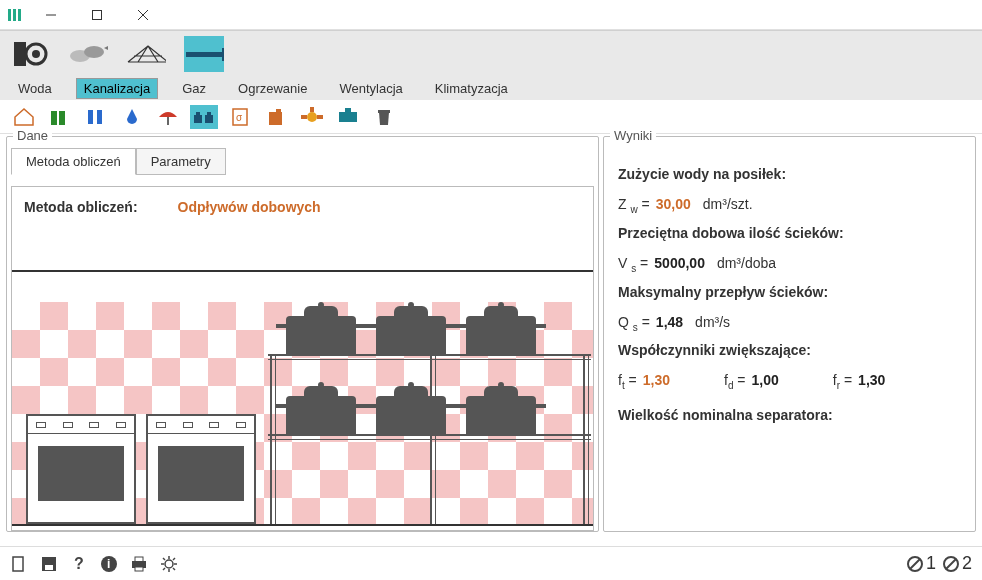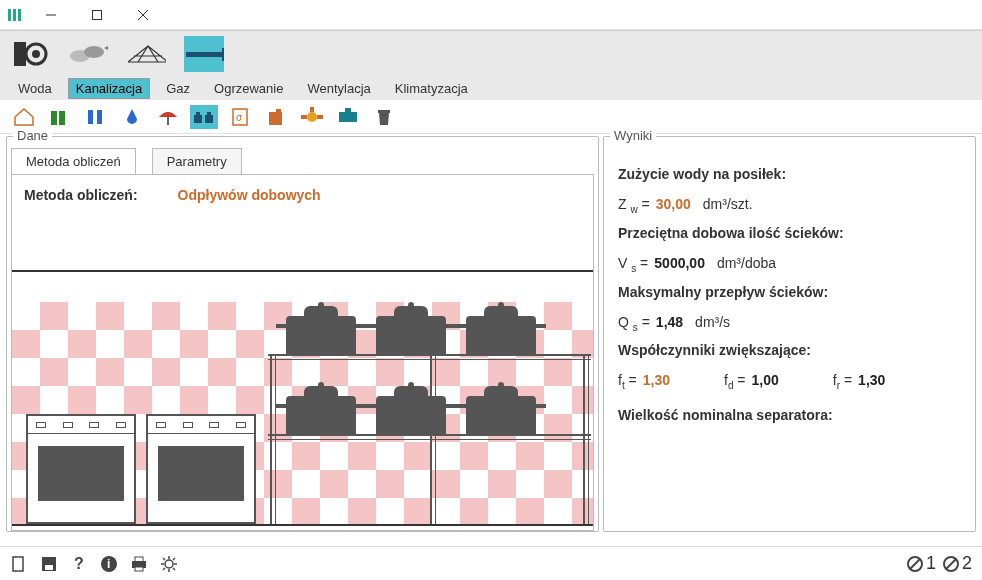--- a/index.html
+++ b/index.html
@@ -8,35 +8,35 @@
 .titlebar { height: 30px; background: #fff; border-bottom: 1px solid #e0e0e0; display: flex; align-items: center; padding-left: 6px; }
 .titlebar .icon { width: 16px; height: 16px; margin-right: 6px; }
 .titlebar .title { flex: 1; font-size: 12px; color: #333; }
 .winbtn { width: 46px; height: 30px; display: flex; align-items: center; justify-content: center; cursor: default; }
 .winbtn svg { stroke: #333; }
 
 .toolbar-main { height: 46px; background: #e9e9e9; border-top: 1px solid #d0d0d0; display: flex; align-items: center; padding: 0 10px; gap: 18px; }
 .toolbar-main .tool { width: 40px; height: 36px; display: flex; align-items: center; justify-content: center; }
 .toolbar-main .tool.active { background: #4fc0cf; }
 
-.menubar { height: 24px; background: #e9e9e9; display: flex; align-items: center; padding: 0 10px; gap: 8px; font-size: 13px; color: #333; }
+.menubar { height: 24px; background: #e9e9e9; display: flex; align-items: center; padding: 0 10px; gap: 16px; font-size: 13px; color: #333; }
 .menubar .menuitem { padding: 3px 8px; }
 .menubar .menuitem.active { background: #4fc0cf; color: #000; border: 1px solid #999; padding: 2px 7px; }
 
 .toolbar-sub { height: 34px; background: #fff; display: flex; align-items: center; padding: 0 10px; gap: 8px; border-bottom: 1px solid #e0e0e0; }
 .toolbar-sub .sub { width: 28px; height: 24px; display: flex; align-items: center; justify-content: center; }
 .toolbar-sub .sub.active { background: #4fc0cf; }
 
 .content { display: flex; height: 400px; padding: 2px 6px; gap: 4px; }
 .panel { border: 1px solid #bbb; border-radius: 2px; display: flex; flex-direction: column; }
 .panel-left { flex: 1; }
 .panel-right { width: 373px; }
 .panel-title { position: relative; top: -9px; left: 6px; background: #fff; padding: 0 4px; font-size: 13px; color: #555; width: fit-content; }
 
-.tabs { display: flex; margin: -4px 0 0 4px; gap: 16px; }
+.tabs { display: flex; margin: -4px 0 12px 4px; }
 .tab { padding: 5px 14px; font-size: 13px; color: #333; border: 1px solid #bbb; background: #f5f5f5; }
 .tab.active { background: #fff; border-bottom-color: #fff; }
 .tab-body { flex: 1; border: 1px solid #bbb; margin: -1px 4px 0 4px; padding: 12px; position: relative; }
 
 .method-row { display: flex; gap: 40px; }
 .method-label { font-weight: bold; font-size: 14px; color: #333; }
 .method-value { font-weight: bold; font-size: 14px; color: #cd6b2a; }
 
 .kitchen { position: absolute; left: 0; right: 0; bottom: 0; height: 260px; border-top: 2px solid #333; }
 .tiles { position: absolute; inset: 0; background: repeating-conic-gradient(#f5c5c5 0deg 90deg, #fff 90deg 180deg) 0 0/56px 56px; top: 30px; }

